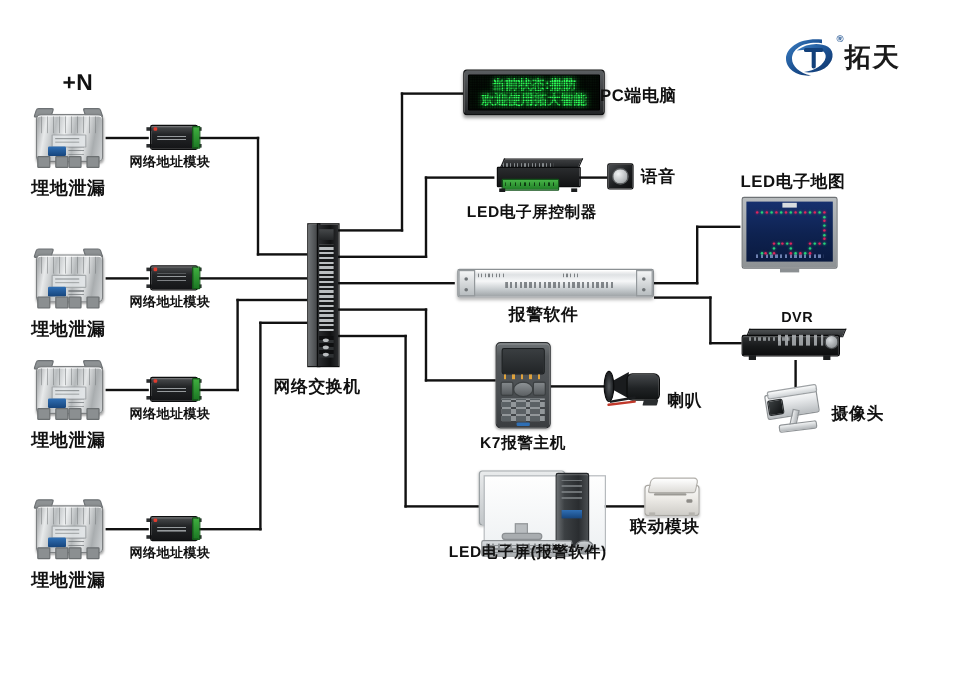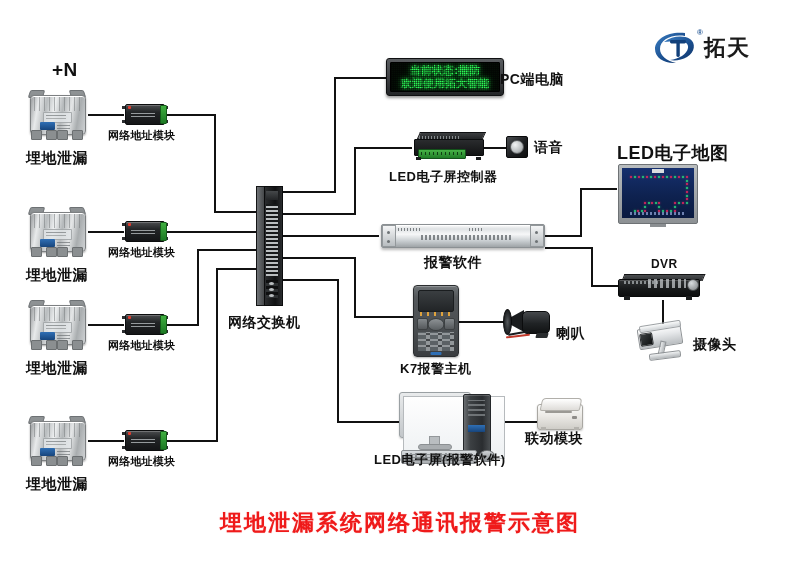--- a/index.html
+++ b/index.html
@@ -699,21 +699,21 @@
   <div class="linkmod" style="left:381px;top:224px;">
     <div class="panel"></div>
     <div class="ear l"></div>
       <div class="ear r"></div>
     <div class="brand"></div>
       <div class="mid"></div>
       <div class="dots"></div>
   </div>
   <span class="lbl lbl-cn" style="left:424px;top:255px;font-size:14px;">报警软件</span>
 
-  <span class="lbl lbl-cn" style="left:617px;top:144px;font-size:18px;">LED电子地图</span>
+  <span class="lbl lbl-cn" style="left:617px;top:144px;font-size:14px;">LED电子地图</span>
   <div class="ledmap" style="left:618px;top:164px;">
     <div class="bez"></div>
     <div class="scr" id="mapscreen">
       <div class="badge"></div>
       <div class="cap"></div>
     <div class="mapdot" style="left: 8px; top: 8px; background: rgb(224, 36, 94); box-shadow: rgb(224, 36, 94) 0px 0px 2px;"></div>
         <div class="mapdot" style="left: 12px; top: 8px; background: rgb(39, 209, 122); box-shadow: rgb(39, 209, 122) 0px 0px 2px;"></div>
         <div class="mapdot" style="left: 16px; top: 8px; background: rgb(224, 36, 94); box-shadow: rgb(224, 36, 94) 0px 0px 2px;"></div>
         <div class="mapdot" style="left: 20px; top: 8px; background: rgb(39, 209, 122); box-shadow: rgb(39, 209, 122) 0px 0px 2px;"></div>
         <div class="mapdot" style="left: 24px; top: 8px; background: rgb(224, 36, 94); box-shadow: rgb(224, 36, 94) 0px 0px 2px;"></div>
@@ -814,15 +814,14 @@
   <div class="printer" style="left:537px;top:398px;">
     <div class="body"></div>
     <div class="lid"></div>
     <div class="slot"></div>
     <div class="btn"></div>
     <div class="foot l"></div>
       <div class="foot r"></div>
   </div>
   <span class="lbl lbl-cn" style="left:525px;top:431px;font-size:14px;">联动模块</span>
 
-  <div class="maintitle" style="top:508px;">埋地泄漏系统网络通讯报警示意图</div>
 
 </div>
 
 </body></html>

